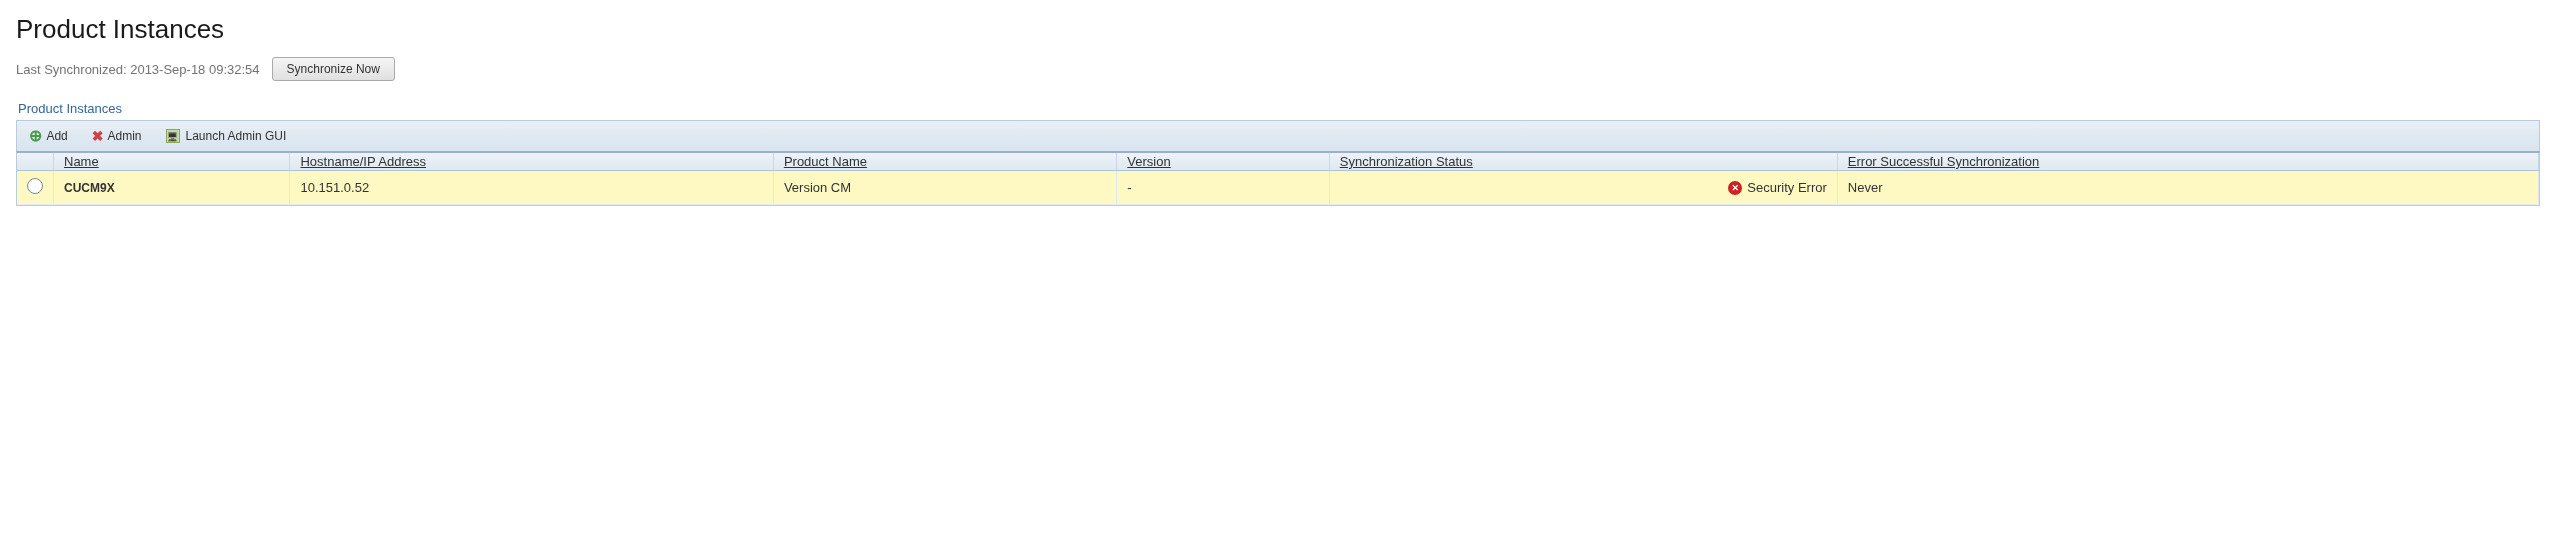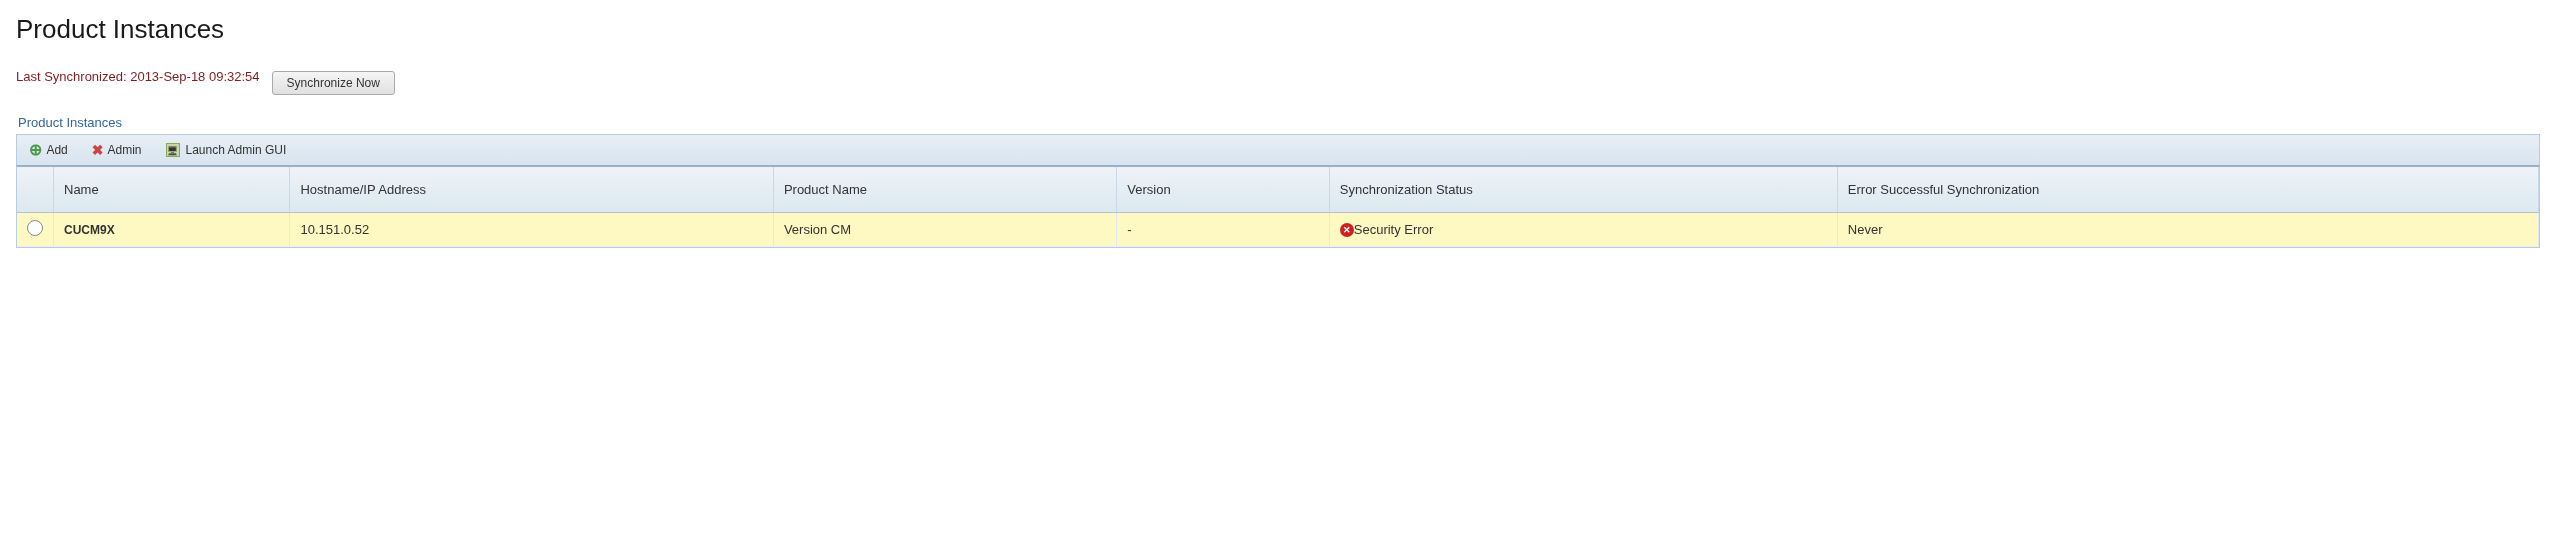--- a/index.html
+++ b/index.html
@@ -22,31 +22,30 @@
       margin-top: 4px;
     }
     .sync-bar {
       display: flex;
       align-items: center;
       gap: 12px;
       margin-bottom: 20px;
     }
     .sync-label {
       font-size: 13px;
-      color: #7f1d1d;
+      color: #737373;
     }
     .sync-button {
       padding: 4px 14px;
       font-size: 12px;
       background: linear-gradient(to bottom, #f5f5f5, #e0e0e0);
       border: 1px solid #aaaaaa;
       border-radius: 3px;
       cursor: pointer;
       color: #333;
-      margin-top: 14px;
     }
     .section-label {
       font-size: 13px;
       color: #336699;
       font-weight: normal;
       margin-bottom: 4px;
       padding-left: 2px;
     }
     .toolbar {
       display: flex;
@@ -98,26 +97,27 @@
     table {
       width: 100%;
       border-collapse: collapse;
       font-size: 13px;
     }
     thead tr {
       background: linear-gradient(to bottom, #eef3f8, #dce8f0);
     }
     thead th {
       text-align: left;
-      padding: 15px 10px;
+      padding: 1px 10px;
       font-weight: normal;
       color: #333;
       border-right: 1px solid #c8d8e8;
       border-bottom: 1px solid #b0c4d4;
       white-space: nowrap;
+      text-decoration: underline;
     }
     thead th:first-child {
       width: 28px;
       text-align: center;
     }
     tbody tr {
       background-color: #fef9c3;
     }
     tbody td {
       padding: 7px 10px;
@@ -137,20 +137,22 @@
       display: inline-block;
       background: white;
     }
     .cell-name {
       font-weight: bold;
       font-size: 12px;
     }
     .status-error {
       display: flex;
       align-items: center;
+      gap: 5px;
+      justify-content: flex-end;
     }
     .error-icon {
       display: inline-block;
       width: 14px;
       height: 14px;
       background-color: #cc2222;
       border-radius: 50%;
       position: relative;
       flex-shrink: 0;
     }

